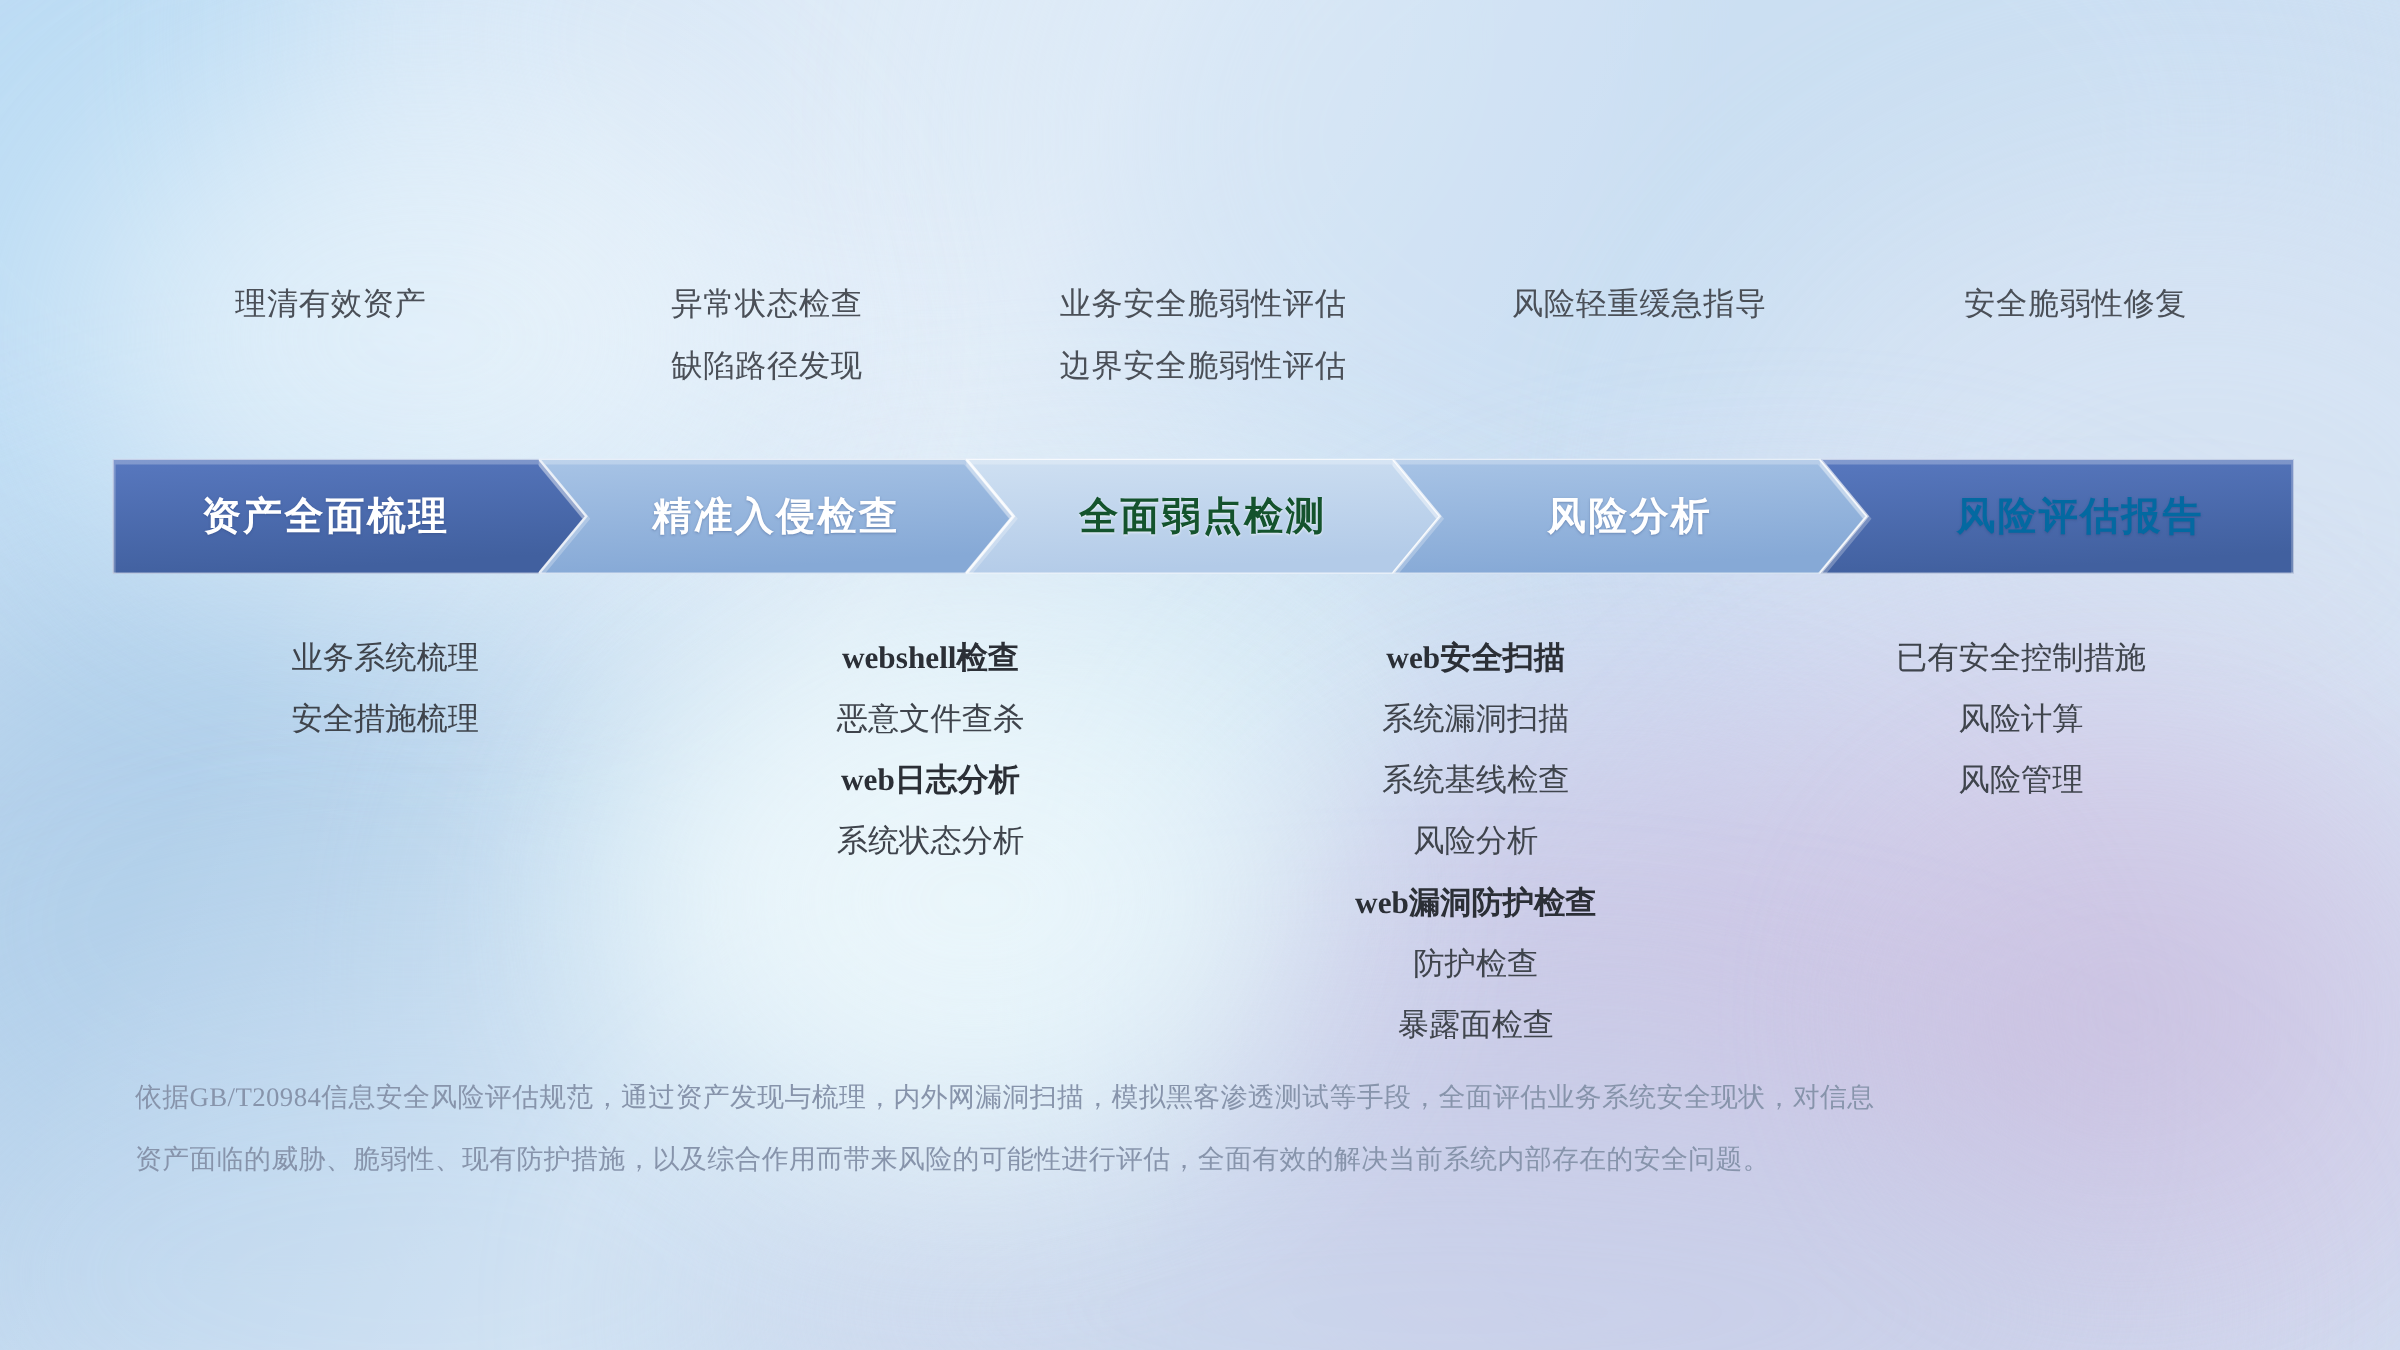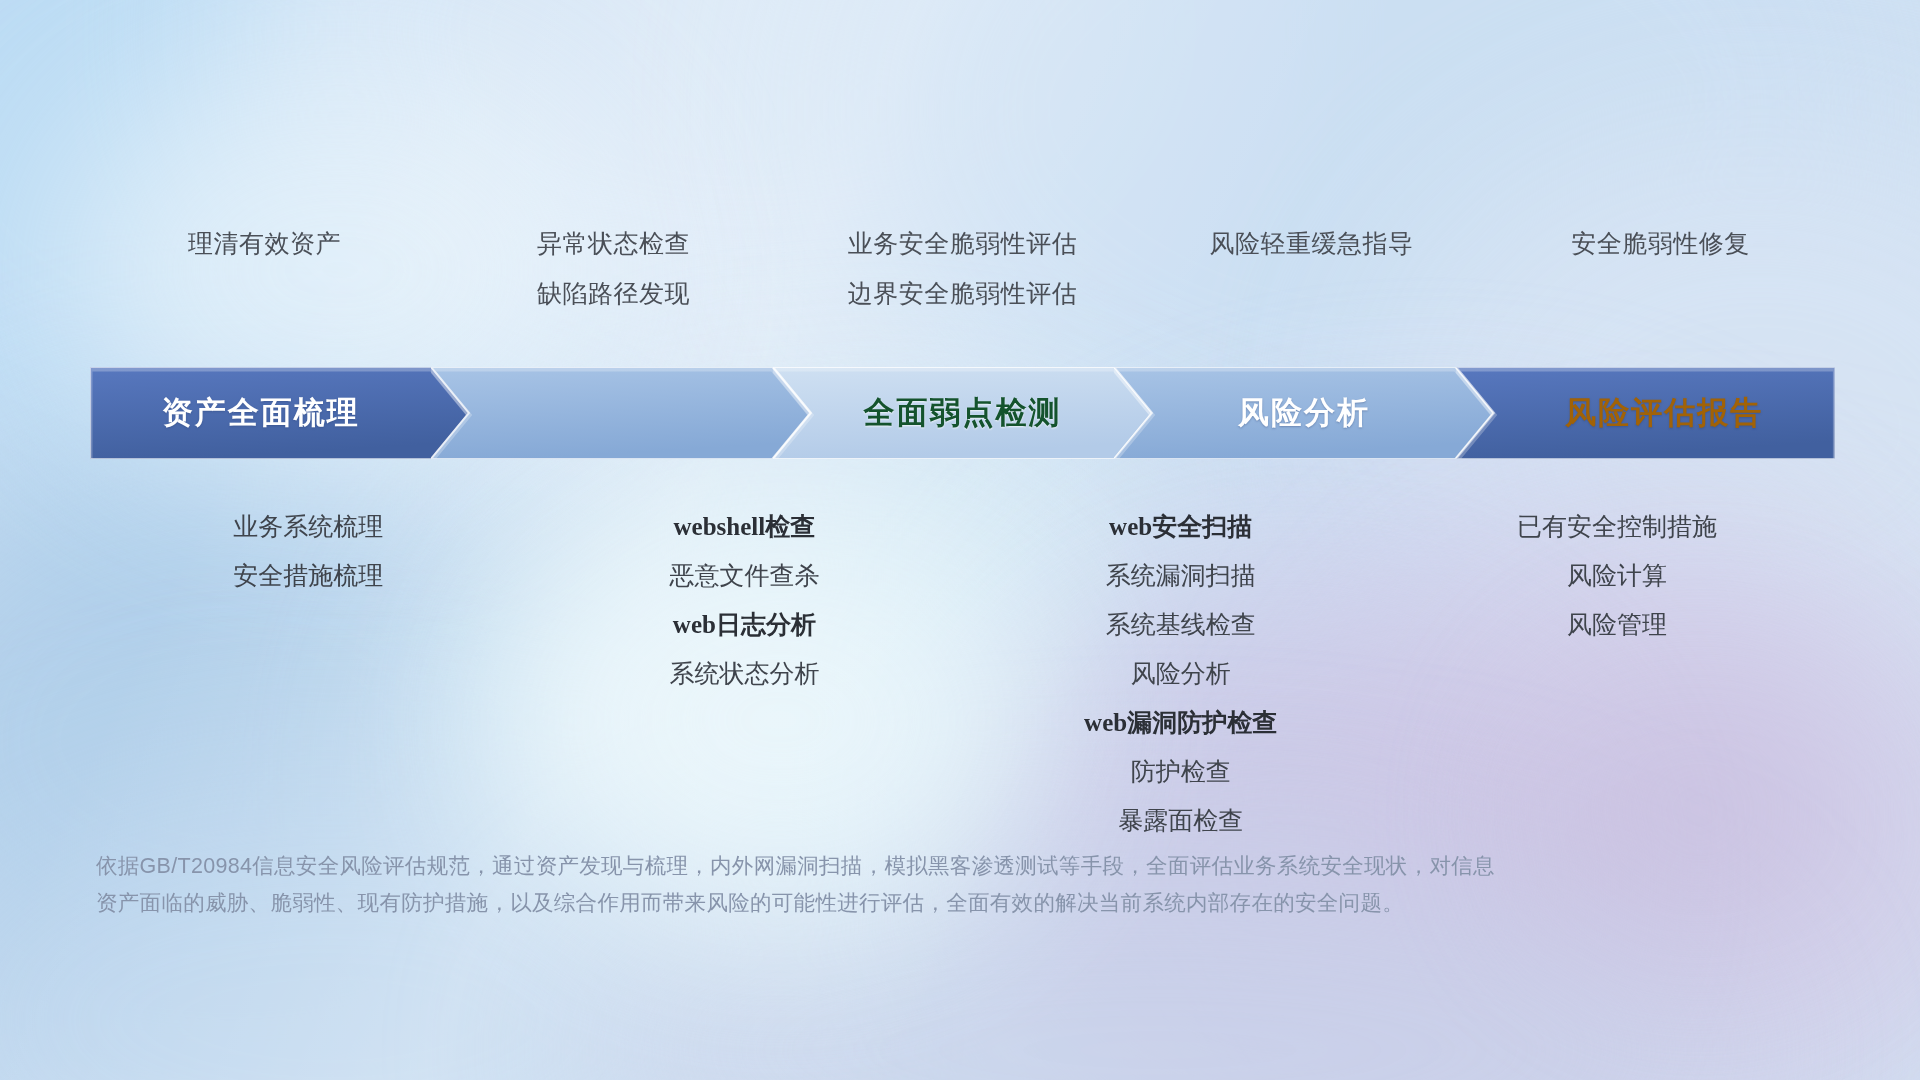--- a/index.html
+++ b/index.html
@@ -58,21 +58,21 @@
   .list-item{
     font-size:25px;color:#3f444c;line-height:49px;white-space:nowrap;font-family:Liberation Serif, serif;
   }
   .list-item.em{font-weight:bold;color:#2b2f36;}
 
   
   #footer{
     position:absolute;left:96px;top:848px;width:1560px;
     font-size:21.5px;line-height:37px;color:#8794ab;letter-spacing:.3px;
   }
-  #footer p{margin:0;}
+  #footer p{margin:12px;font-family:Liberation Serif, serif;}
 </style>
 </head>
 <body>
 
 <div id="bg">
   <div class="blob b1"></div>
   <div class="blob b2"></div>
   <div class="blob b3"></div>
   <div class="blob b4"></div>
   <div class="blob b5"></div>
@@ -132,20 +132,21 @@
             <defs>
               <linearGradient id="g1" x1="0" y1="0" x2="0.25" y2="1">
                 <stop offset="0%" stop-color="#a8c4e6"></stop>
                 <stop offset="100%" stop-color="#86a9d6"></stop>
               </linearGradient>
             </defs>
             <polygon points="0,0 341.4,0 379.4,46 341.4,92 0,92 38,46" fill="url(#g1)" stroke="rgba(255,255,255,.65)" stroke-width="2"></polygon>
             <polygon points="0,0 341.4,0 379.4,46 341.4,92 0,92 38,46" fill="none" stroke="rgba(255,255,255,.25)" stroke-width="5" transform="translate(0,2)"></polygon>
           </svg>
         </div>
+        <span class="cap" style="color: rgb(255, 255, 255); transform: translateX(0px);">精准入侵检查</span>
       </div>
       <div class="seg" style="left: 682.8px; width: 379.4px;">
         <div class="shape">
           <svg viewBox="0 0 379.4 92" preserveAspectRatio="none">
             <defs>
               <linearGradient id="g2" x1="0" y1="0" x2="0.25" y2="1">
                 <stop offset="0%" stop-color="#cfe0f2"></stop>
                 <stop offset="100%" stop-color="#b3cbe8"></stop>
               </linearGradient>
             </defs>
@@ -176,21 +177,21 @@
             <defs>
               <linearGradient id="g4" x1="0" y1="0" x2="0.25" y2="1">
                 <stop offset="0%" stop-color="#5878bf"></stop>
                 <stop offset="100%" stop-color="#41609f"></stop>
               </linearGradient>
             </defs>
             <polygon points="0,0 379.4,0 379.4,46 379.4,92 0,92 38,46" fill="url(#g4)" stroke="rgba(255,255,255,.55)" stroke-width="2"></polygon>
             <polygon points="0,0 379.4,0 379.4,46 379.4,92 0,92 38,46" fill="none" stroke="rgba(255,255,255,.25)" stroke-width="5" transform="translate(0,2)"></polygon>
           </svg>
         </div>
-        <span class="cap" style="color: #a16207; transform: translateX(19px);">风险评估报告</span>
+        <span class="cap" style="color: #0369a1; transform: translateX(19px);">风险评估报告</span>
       </div>
     </div>
 
   <div class="cols" id="bottom-row" style="left: 90px; width: 1745px;">
       <div class="col">
         <div class="list-item">业务系统梳理</div>
         <div class="list-item">安全措施梳理</div>
       </div>
       <div class="col">
         <div class="list-item em">webshell检查</div>

